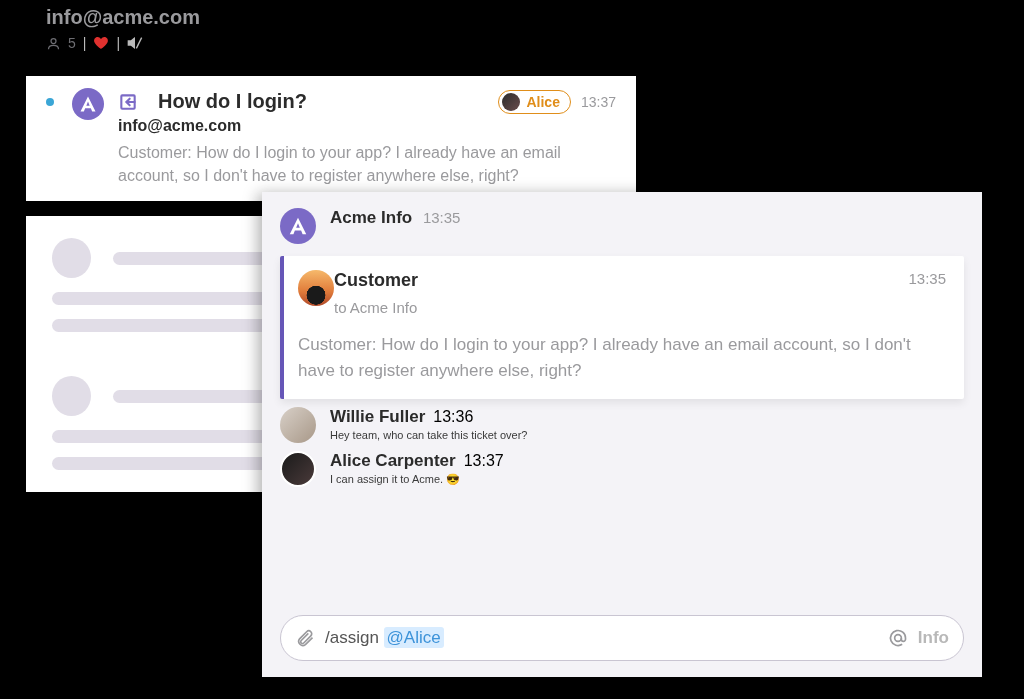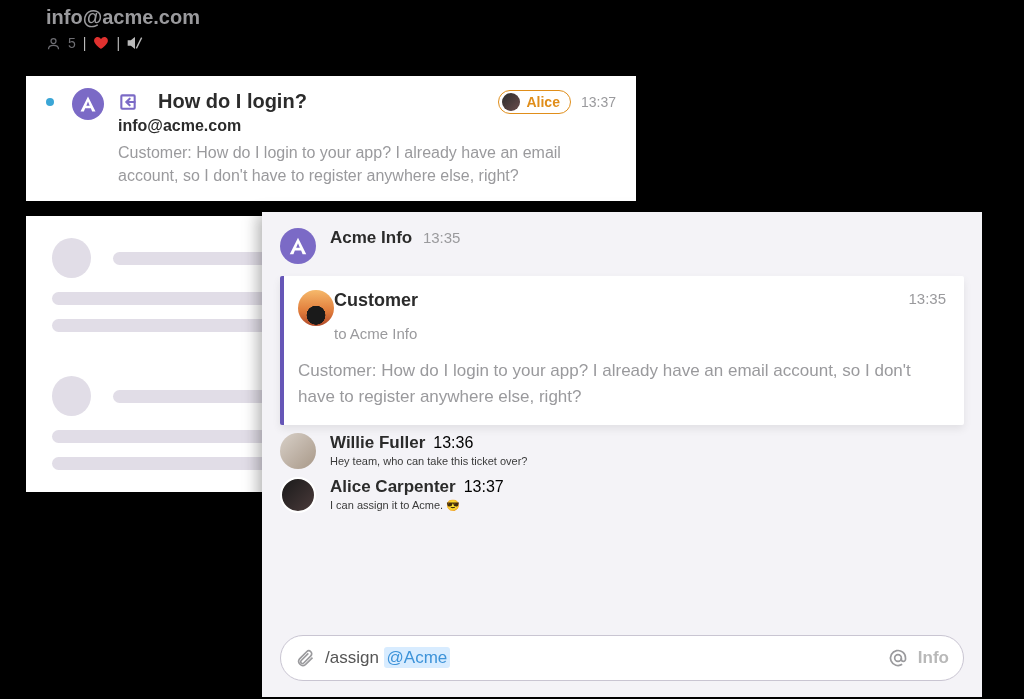--- a/index.html
+++ b/index.html
@@ -46,31 +46,31 @@
   .skel2{top:216px;}
   .skel3{top:354px;}
   .sk-row{display:flex;align-items:center;gap:22px;}
   .sk-avatar{width:40px;height:40px;border-radius:50%;background:var(--skeleton);}
   .sk-line{height:13px;background:var(--skeleton);border-radius:7px;}
   .sk-line.l1{width:510px;}
   .sk-line.l2{width:420px;margin-top:14px;margin-left:0;}
   .sk-line.l3{width:280px;margin-top:14px;}
 
   
-  .chat{position:absolute;left:262px;top:212px;width:720px;height:485px;background:var(--panel);box-shadow:-6px 0 14px rgba(0,0,0,.18),0 6px 14px rgba(0,0,0,.18);padding:16px 18px 18px 18px;}
+  .chat{position:absolute;left:262px;top:192px;width:720px;height:485px;background:var(--panel);box-shadow:-6px 0 14px rgba(0,0,0,.18),0 6px 14px rgba(0,0,0,.18);padding:16px 18px 18px 18px;}
   .msg{display:flex;gap:14px;font-size:17px;}
   .msg .avc{width:36px;height:36px;border-radius:50%;background:var(--purple);display:flex;align-items:center;justify-content:center;flex-shrink:0;}
   .msg .who{font-weight:700;color:var(--dark-text);}
   .msg .when{color:var(--grey-text);font-weight:400;margin-left:6px;font-size:15px;}
   .msg .line2{color:var(--grey-text);margin-top:0px;}
   .email-card{margin-top:12px;background:#fff;border-left:4px solid #6656b7;border-radius:2px;padding:14px 18px 16px 14px;box-shadow:0 4px 8px rgba(0,0,0,.08);}
   .email-head{display:flex;gap:0;align-items:flex-start;}
   .cust-av{width:36px;height:36px;border-radius:50%;background:radial-gradient(circle at 50% 70%,#1a1a1a 30%,transparent 31%),linear-gradient(180deg,#f6b96b 0%,#e07b3a 60%,#b04a2a 100%);flex-shrink:0;}
   .email-who{font-weight:700;color:var(--dark-text);font-size:18px;}
-  .email-to{color:var(--grey-text);font-size:15px;margin-top:14px;}
+  .email-to{color:var(--grey-text);font-size:15px;margin-top:8px;}
   .email-time{margin-left:auto;color:var(--grey-text);font-size:15px;}
   .email-body{color:var(--grey-text);font-size:17px;line-height:1.5;margin-top:16px;margin-left:0;}
   .reply{display:flex;gap:14px;align-items:flex-start;margin-top:8px;}
   .reply .av{width:36px;height:36px;border-radius:50%;flex-shrink:0;}
   .av-willie{background:linear-gradient(135deg,#d8d0c8,#a89888);}
   .av-rena{background:linear-gradient(135deg,#1a1a1a,#4a3a3a);border:2px solid #fff;}
   .reply-head{display:flex;align-items:baseline;gap:8px;}
   .reply .who{font-weight:700;color:var(--dark-text);font-size:17px;}
   .reply .text{color:#3a3a3a;font-size:11px;margin-top:2px;}
 
@@ -204,21 +204,21 @@
     </div>
   </div>
 
   <div class="composer">
     <span class="ico">
       <svg width="20" height="20" viewBox="0 0 24 24" fill="none" stroke="#9a9a9d" stroke-width="2">
           <path d="M21 11.5 12.5 20a5 5 0 0 1-7-7L14 4.5a3.5 3.5 0 0 1 5 5L10.5 18a2 2 0 0 1-3-3L16 6.5"></path>
         </svg>
     </span>
     <span class="cmd">
-      <span>/assign </span><span class="mention">@Acme</span>
+      <span>/assign </span><span class="mention">@Alice</span>
     </span>
     <span class="spacer"></span>
     <span class="ico">
       <svg width="20" height="20" viewBox="0 0 24 24" fill="none" stroke="#9a9a9d" stroke-width="2">
           <circle cx="12" cy="12" r="4"></circle>
           <path d="M16 12v1.5a2.5 2.5 0 0 0 5 0V12a9 9 0 1 0-4 7.5"></path>
         </svg>
     </span>
     <span class="send-btn">Info</span>
   </div>

